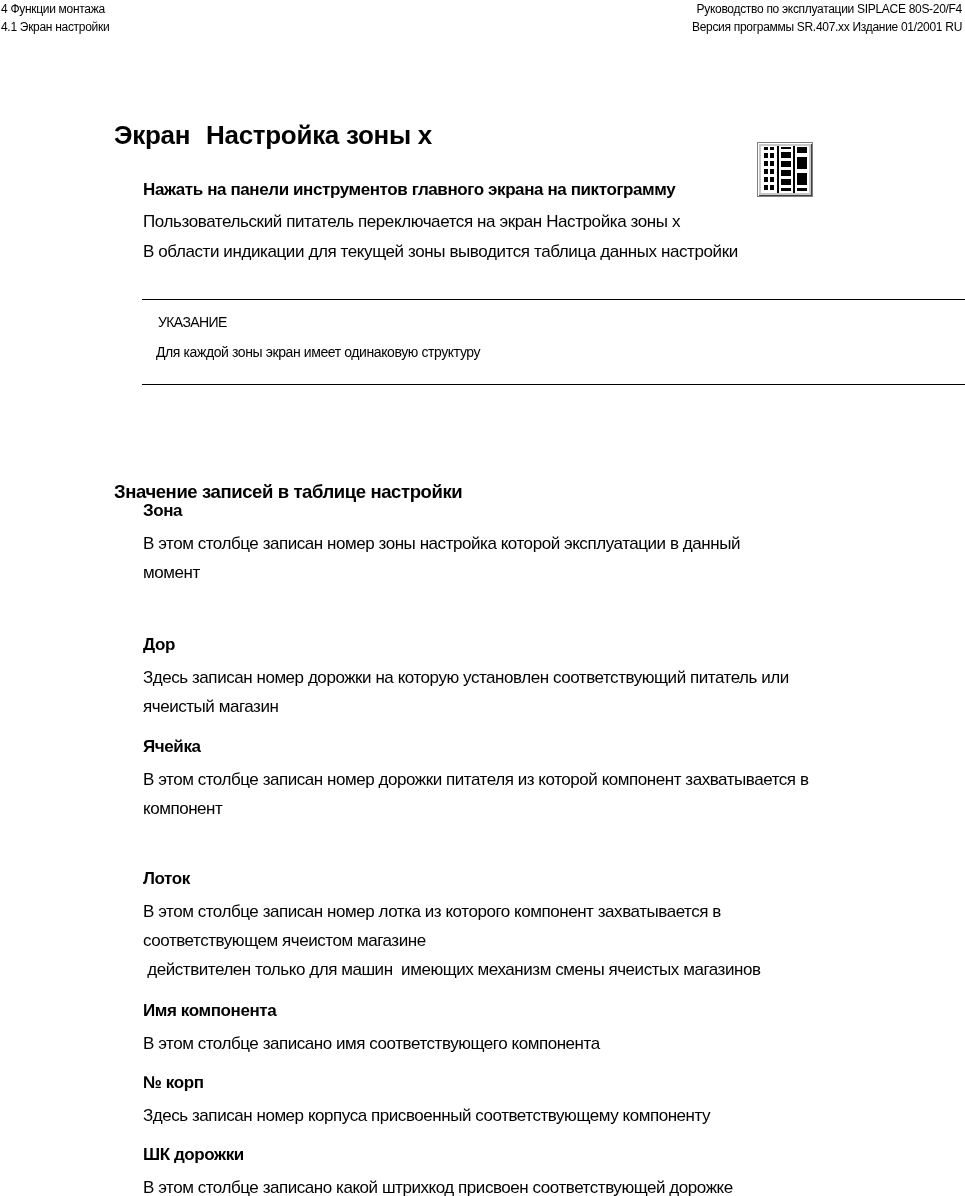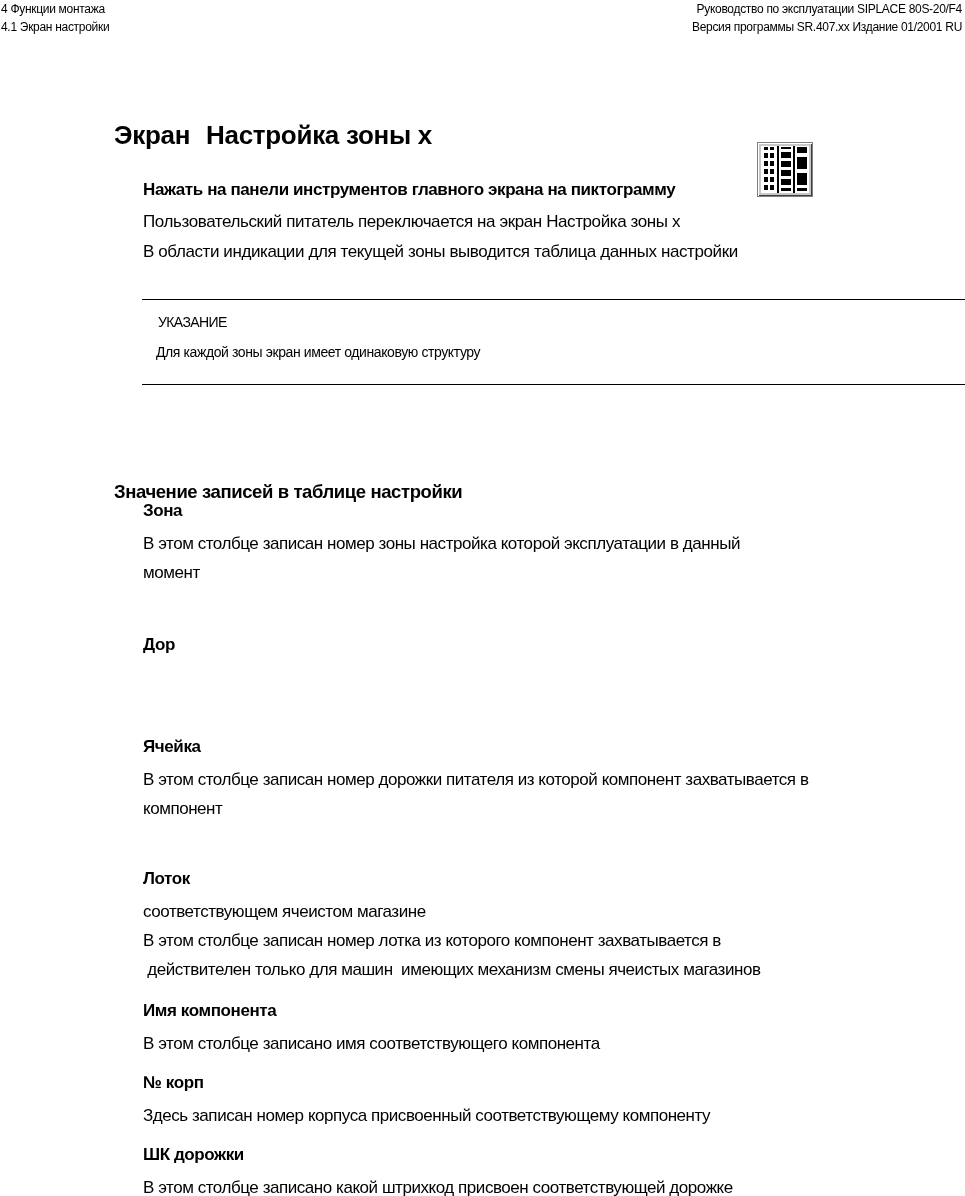--- a/index.html
+++ b/index.html
@@ -88,35 +88,39 @@
 <div class="entry" style="top:500px;">
   <div class="entry-term">Зона</div>
   <div class="entry-desc">
     <div>В этом столбце записан номер зоны  настройка которой эксплуатации в данный</div>
     <div>момент</div>
   </div>
 </div>
 
 <div class="entry" style="top:634px;">
   <div class="entry-term">Дор</div>
+  <div class="entry-desc">
+    <div>Здесь записан номер дорожки  на которую установлен соответствующий питатель или</div>
+    <div>ячеистый магазин</div>
+  </div>
 </div>
 
 <div class="entry" style="top:736px;">
   <div class="entry-term">Ячейка</div>
   <div class="entry-desc">
     <div>В этом столбце записан номер дорожки питателя  из которой компонент захватывается в</div>
     <div>компонент</div>
   </div>
 </div>
 
 <div class="entry" style="top:868px;">
   <div class="entry-term">Лоток</div>
   <div class="entry-desc">
+    <div>В этом столбце записан номер лотка  из которого компонент захватывается в</div>
     <div>соответствующем ячеистом магазине</div>
-    <div>В этом столбце записан номер лотка  из которого компонент захватывается в</div>
     <div style="white-space:pre;"> действителен только для машин  имеющих механизм смены ячеистых магазинов</div>
   </div>
 </div>
 
 <div class="entry" style="top:1000px;">
   <div class="entry-term">Имя компонента</div>
   <div class="entry-desc">
     <div>В этом столбце записано имя соответствующего компонента</div>
   </div>
 </div>

